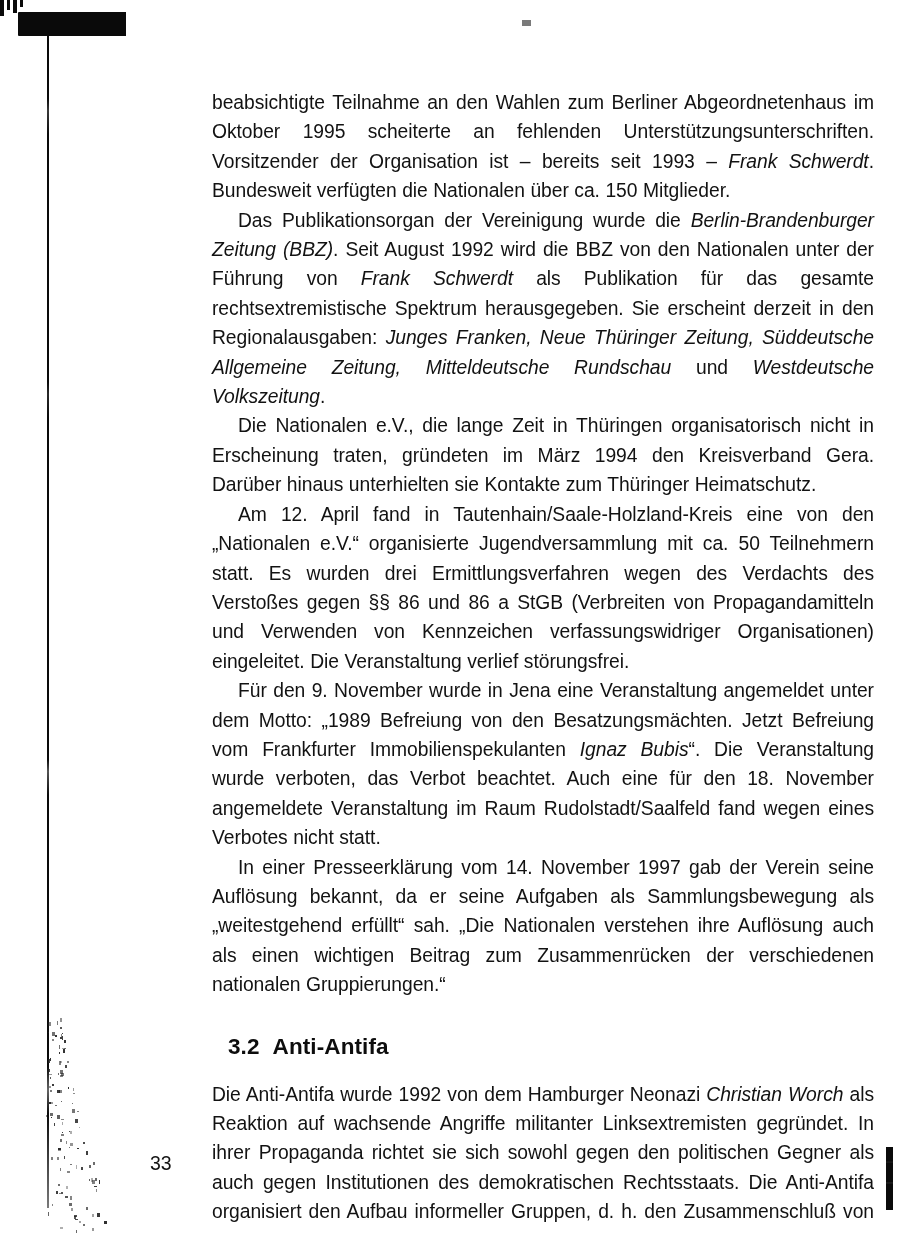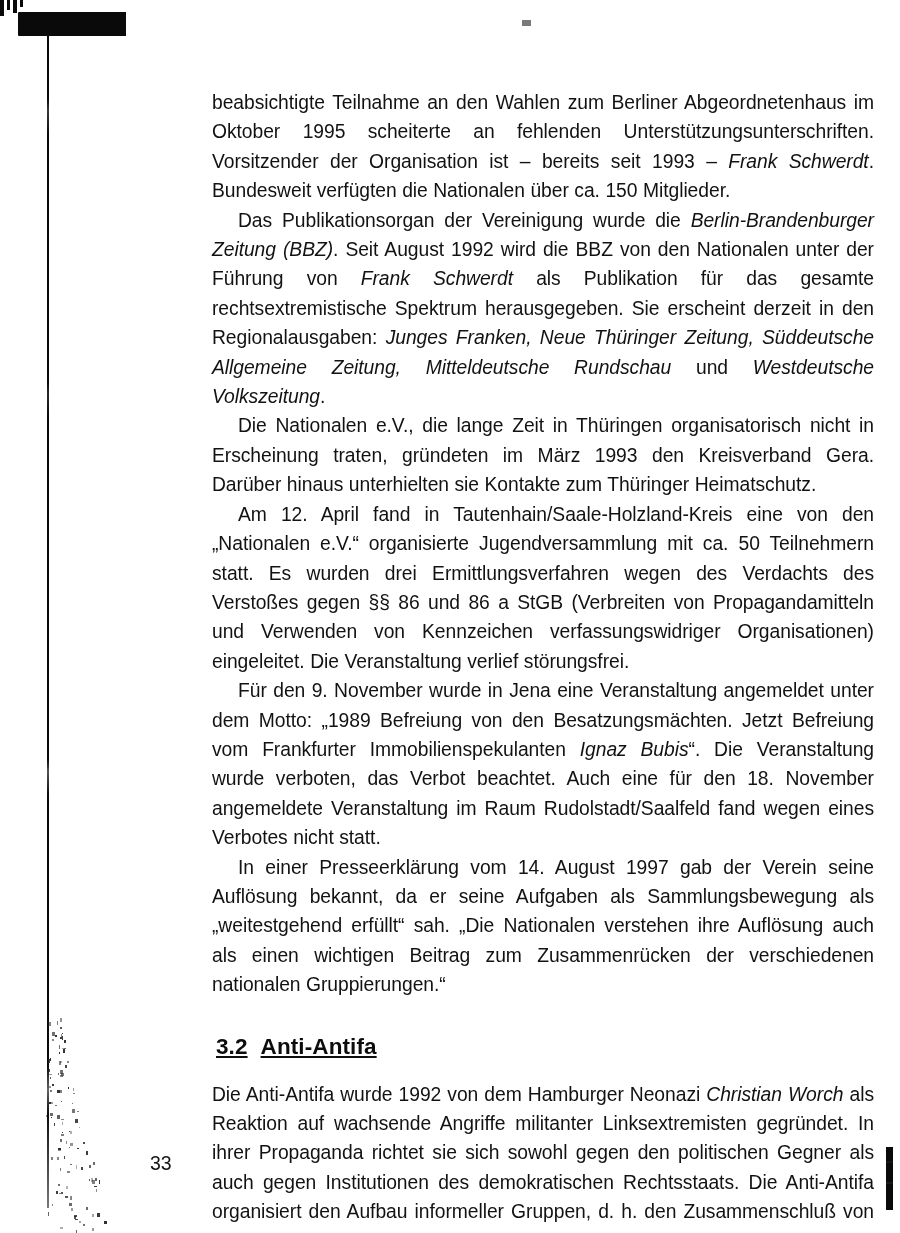--- a/index.html
+++ b/index.html
@@ -81,26 +81,25 @@
     text-justify: inter-word;
     letter-spacing: -0.05px;
     word-spacing: 0.2px;
     text-indent: 26px;
     color: #121212;
   }
   p.para.first { text-indent: 0; }
   p.para i { font-style: italic; }
 
   h2#section-heading {
-    margin: 4px;
+    margin: 16px;
     font-size: 22.5px;
     font-weight: bold;
     letter-spacing: 0.1px;
     color: #0d0d0d;
-    text-decoration: underline;
   }
   #heading-block { margin-top: 34px; margin-bottom: 20px; }
   #heading-block .h-num { margin-right: 13px; }
 
   #page-number {
     position: absolute;
     left: 150px;
     top: 1152px;
     font-size: 19.5px;
     color: #141414;
@@ -224,24 +223,24 @@
       <div class="speck" style="left: 58.3px; top: 206.4px; width: 2.7px; height: 2.3px; opacity: 0.94;"></div>
       <div class="speck" style="left: 45.8px; top: 213.4px; width: 1.8px; height: 2.8px; opacity: 0.46;"></div>
       <div class="speck" style="left: 14.3px; top: 212.3px; width: 2.9px; height: 1.8px; opacity: 0.36;"></div>
       <div class="speck" style="left: 29.5px; top: 215.1px; width: 1.9px; height: 4.2px; opacity: 0.68;"></div>
     </div>
 
   <div id="text-column">
 
     <p class="para first">beabsichtigte Teilnahme an den Wahlen zum Berliner Abgeordnetenhaus im Oktober 1995 scheiterte an fehlenden Unterstützungsunterschriften. Vorsitzender der Organisation ist – bereits seit 1993 – <i>Frank Schwerdt</i>. Bundesweit verfügten die Nationalen über ca. 150 Mitglieder.</p>
     <p class="para">Das Publikationsorgan der Vereinigung wurde die <i>Berlin-Brandenburger Zeitung (BBZ)</i>. Seit August 1992 wird die BBZ von den Nationalen unter der Führung von <i>Frank Schwerdt</i> als Publikation für das gesamte rechtsextremistische Spektrum herausgegeben. Sie erscheint derzeit in den Regionalausgaben: <i>Junges Franken, Neue Thüringer Zeitung, Süddeutsche Allgemeine Zeitung, Mitteldeutsche Rundschau</i> und <i>Westdeutsche Volkszeitung</i>.</p>
-    <p class="para">Die Nationalen e.V., die lange Zeit in Thüringen organisatorisch nicht in Erscheinung traten, gründeten im März 1993 den Kreisverband Gera. Darüber hinaus unterhielten sie Kontakte zum Thüringer Heimatschutz.</p>
+    <p class="para">Die Nationalen e.V., die lange Zeit in Thüringen organisatorisch nicht in Erscheinung traten, gründeten im März 1994 den Kreisverband Gera. Darüber hinaus unterhielten sie Kontakte zum Thüringer Heimatschutz.</p>
     <p class="para">Am 12. April fand in Tautenhain/Saale-Holzland-Kreis eine von den „Nationalen e.V.“ organisierte Jugendversammlung mit ca. 50 Teilnehmern statt. Es wurden drei Ermittlungsverfahren wegen des Verdachts des Verstoßes gegen §§ 86 und 86 a StGB (Verbreiten von Propagandamitteln und Verwenden von Kennzeichen verfassungswidriger Organisationen) eingeleitet. Die Veranstaltung verlief störungsfrei.</p>
     <p class="para">Für den 9. November wurde in Jena eine Veranstaltung angemeldet unter dem Motto: „1989 Befreiung von den Besatzungsmächten. Jetzt Befreiung vom Frankfurter Immobilienspekulanten <i>Ignaz Bubis</i>“. Die Veranstaltung wurde verboten, das Verbot beachtet. Auch eine für den 18. November angemeldete Veranstaltung im Raum Rudolstadt/Saalfeld fand wegen eines Verbotes nicht statt.</p>
-    <p class="para">In einer Presseerklärung vom 14. August 1997 gab der Verein seine Auflösung bekannt, da er seine Aufgaben als Sammlungsbewegung als „weitestgehend erfüllt“ sah. „Die Nationalen verstehen ihre Auflösung auch als einen wichtigen Beitrag zum Zusammenrücken der verschiedenen nationalen Gruppierungen.“</p>
+    <p class="para">In einer Presseerklärung vom 14. November 1997 gab der Verein seine Auflösung bekannt, da er seine Aufgaben als Sammlungsbewegung als „weitestgehend erfüllt“ sah. „Die Nationalen verstehen ihre Auflösung auch als einen wichtigen Beitrag zum Zusammenrücken der verschiedenen nationalen Gruppierungen.“</p>
 
     <div id="heading-block">
       <h2 id="section-heading"><span class="h-num">3.2</span><span>Anti-Antifa</span></h2>
     </div>
 
     <p class="para first">Die Anti-Antifa wurde 1992 von dem Hamburger Neonazi <i>Christian Worch</i> als Reaktion auf wachsende Angriffe militanter Linksextremisten gegründet. In ihrer Propaganda richtet sie sich sowohl gegen den politischen Gegner als auch gegen Institutionen des demokratischen Rechtsstaats. Die Anti-Antifa organisiert den Aufbau informeller Gruppen, d. h. den Zusammenschluß von Rechtsextremisten ohne formale Mitgliedschaft und hierarchische Strukturen, die von regional anerkannten Führungsfiguren gegründet und angeleitet werden. Sie stehen untereinander in Kontakt. Dies scheint auch im übrigen rechtsextremistischen Lager Akzeptanz zu finden. Die so vorgenommene Konzentration auf einen gemeinsamen Gegner bietet Möglichkeiten, die Rechtsextremisten organisationslos zu verflechten.</p>
   </div>
 
   <div id="page-number">33</div>
 </div>

